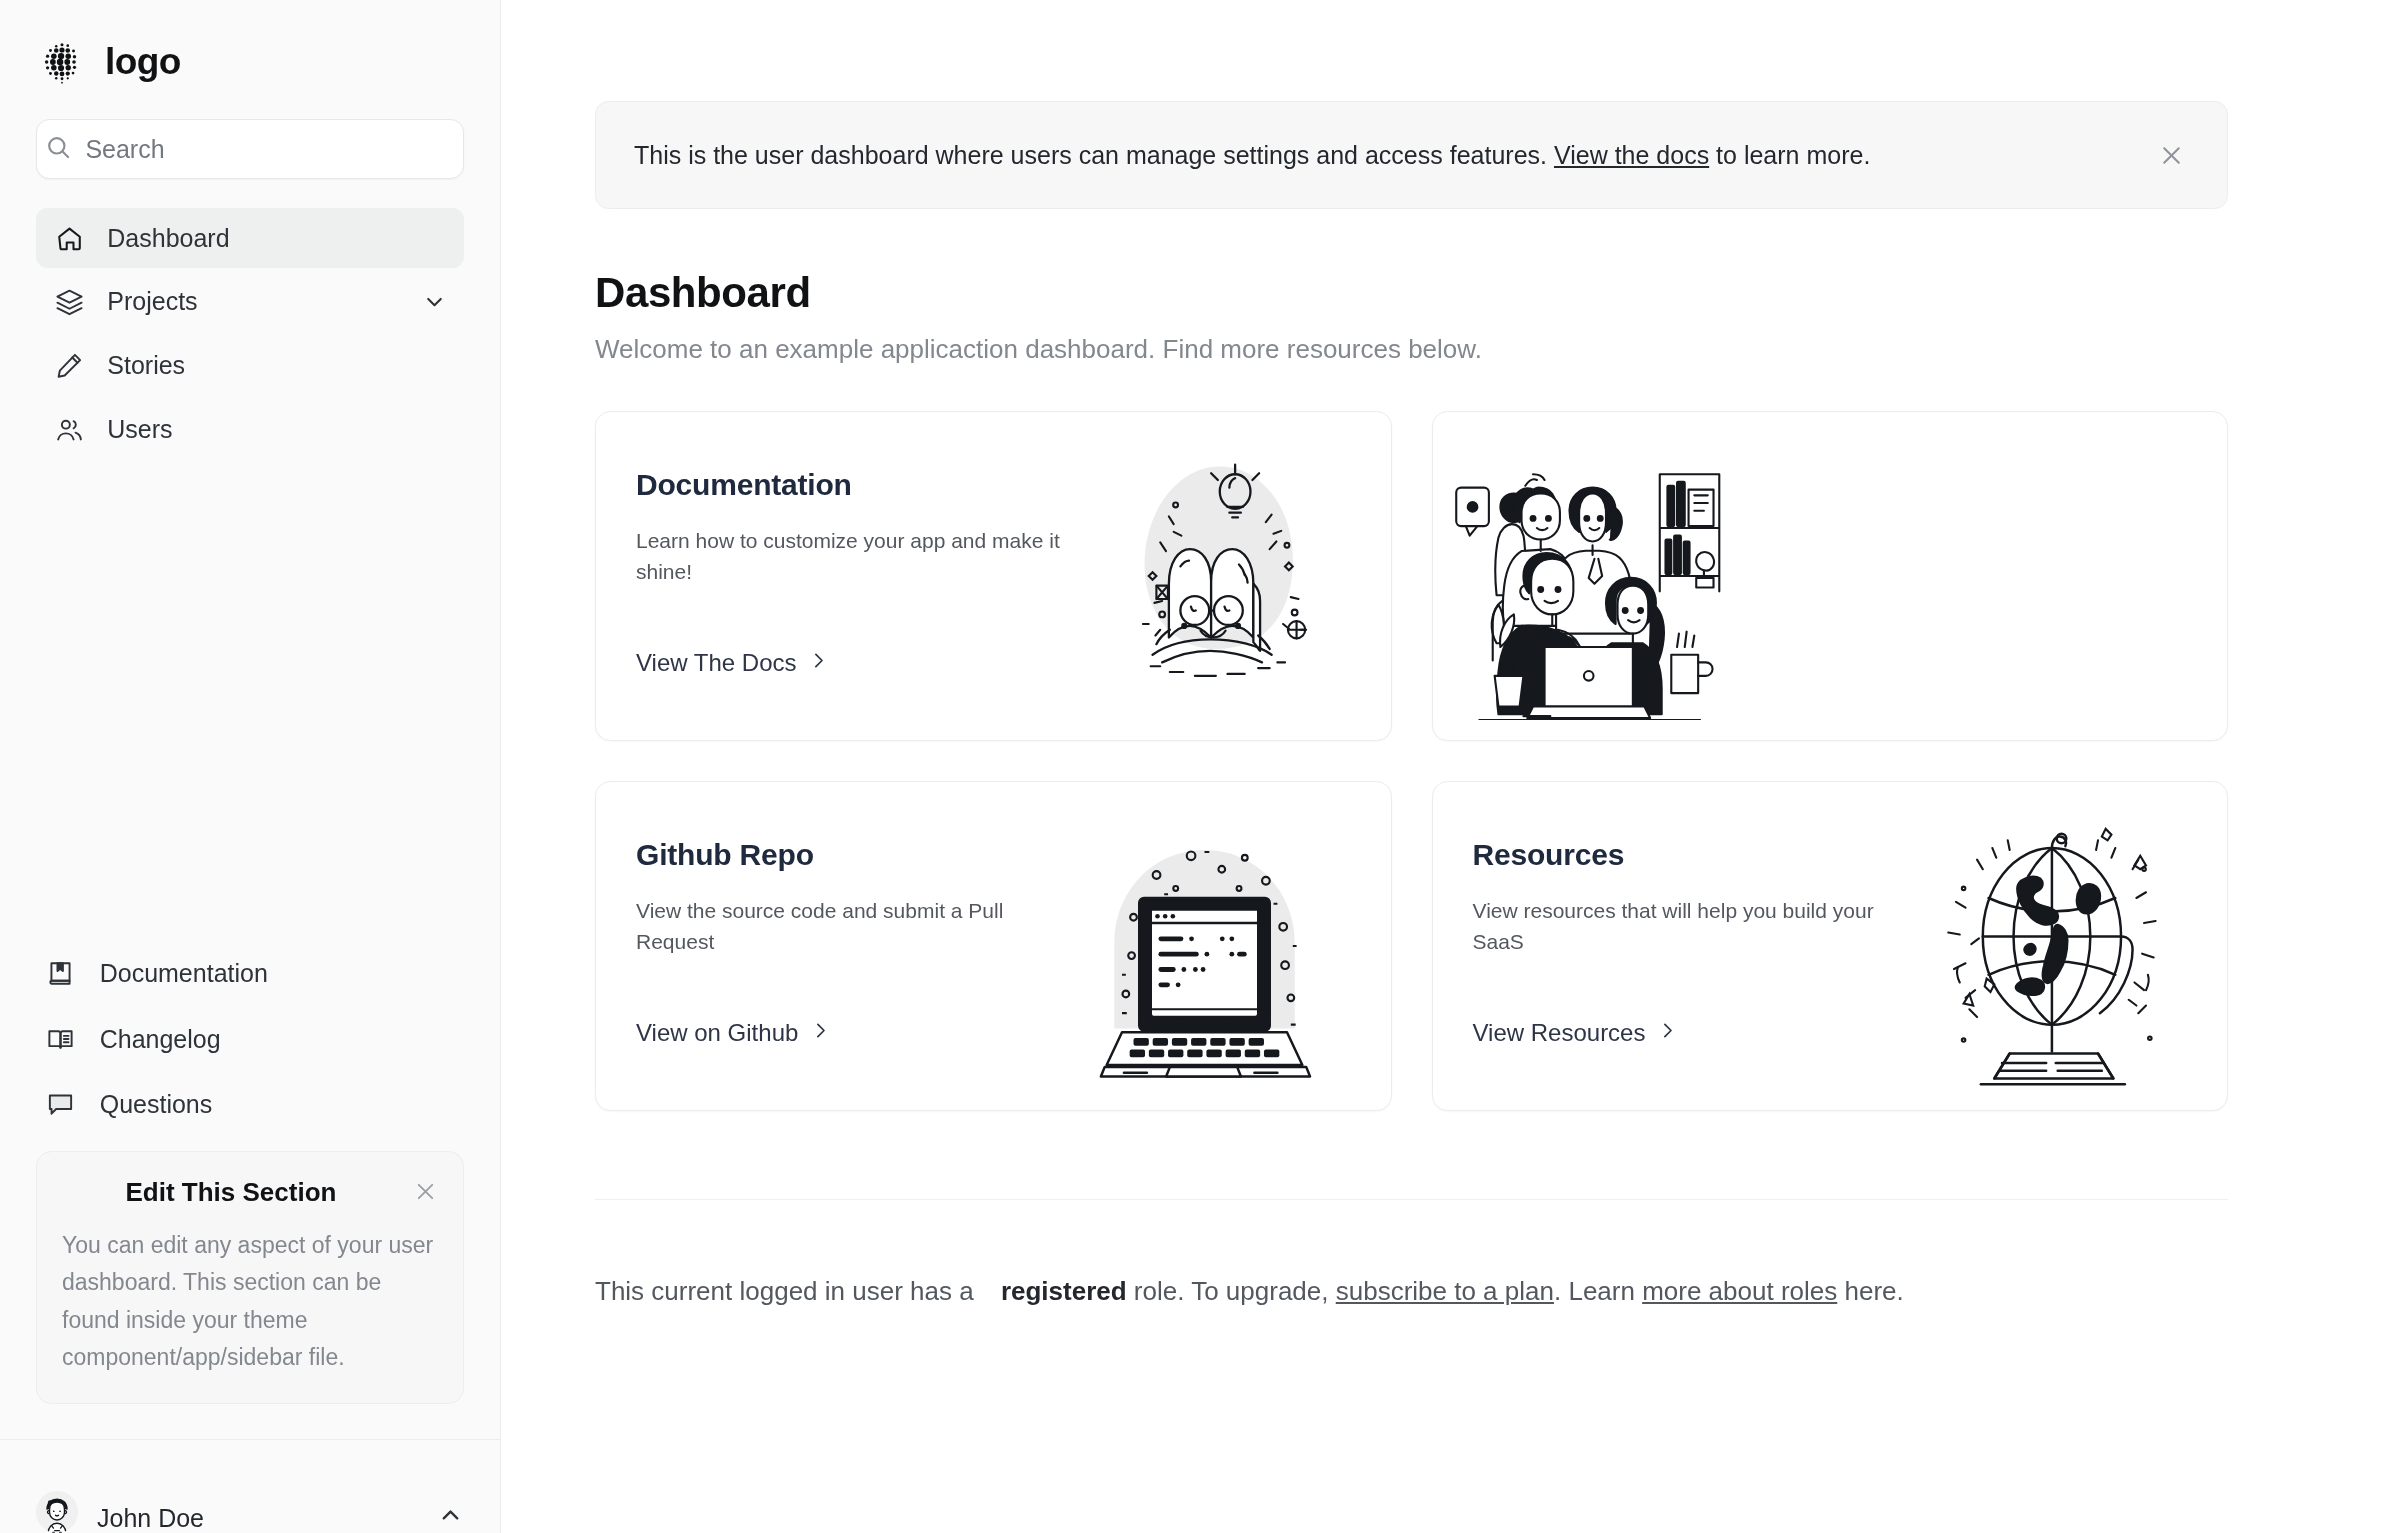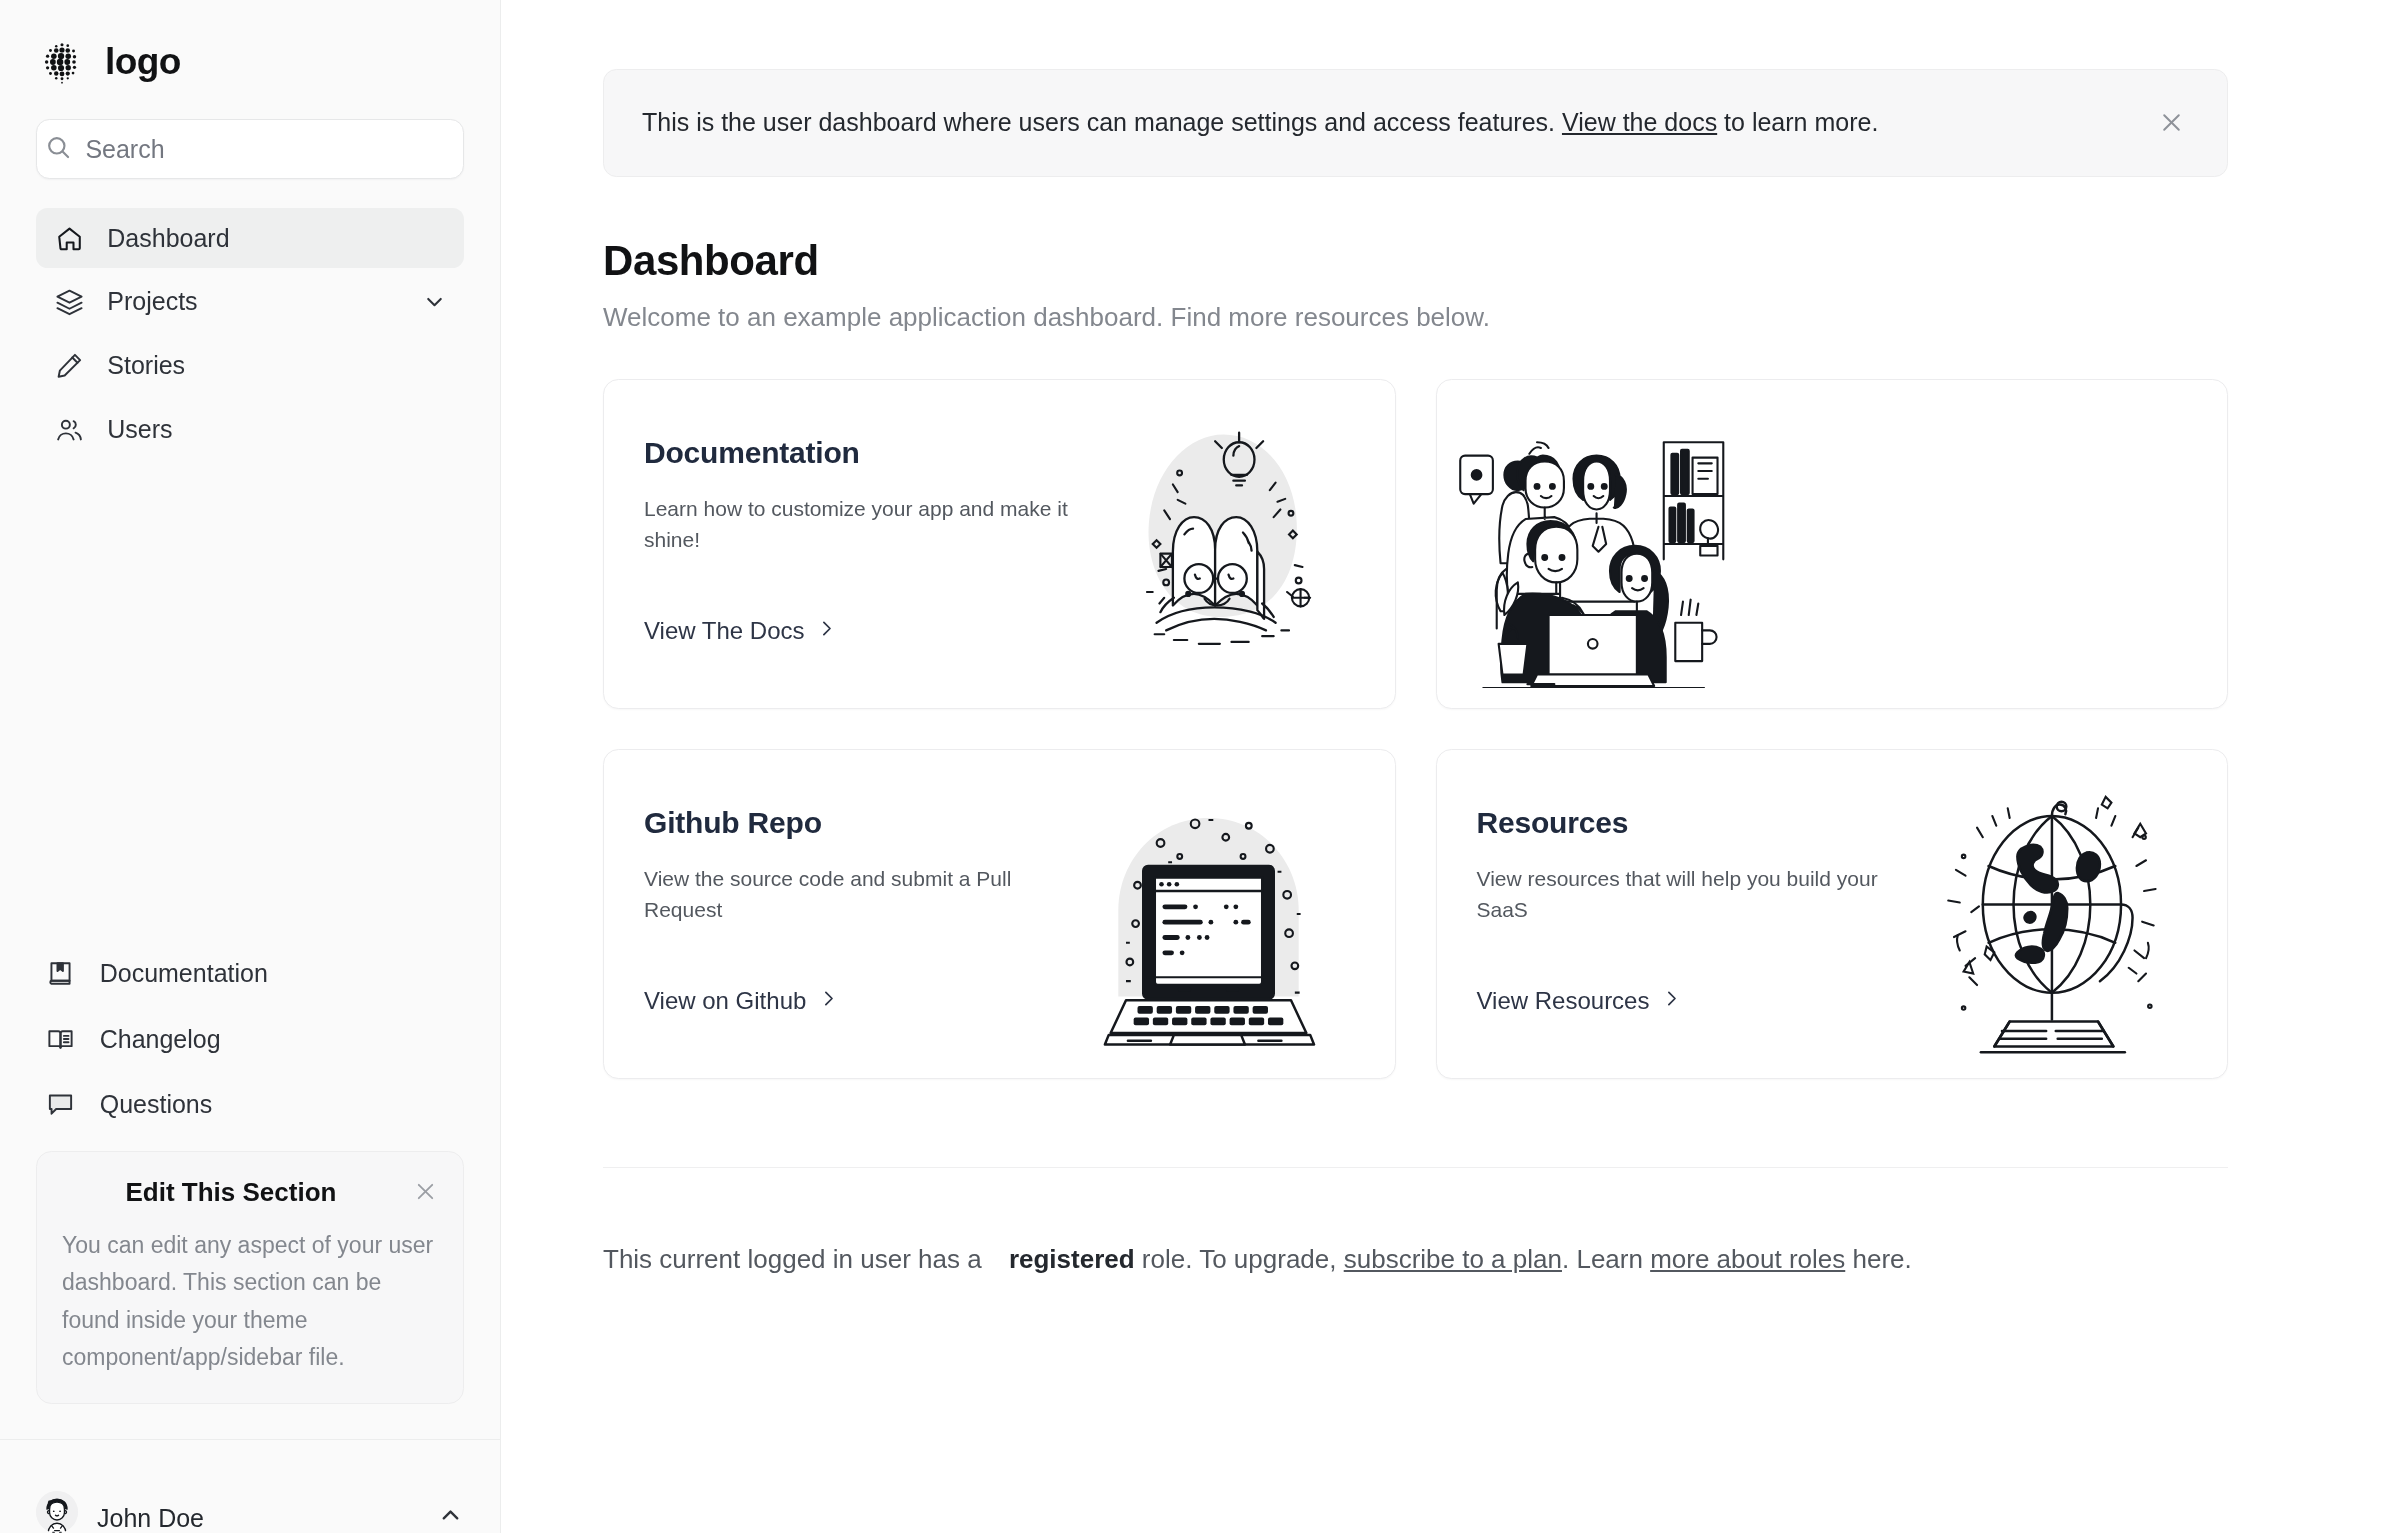--- a/index.html
+++ b/index.html
@@ -3,21 +3,21 @@
 <meta charset="utf-8">
 <style>
   * { box-sizing: border-box; margin: 0; padding: 0; }
   html, body {
     width: 2402px; height: 1533px;
     font-family: "Liberation Sans", sans-serif;
     background: #ffffff;
     overflow: hidden;
     -webkit-font-smoothing: antialiased;
   }
-  .app { display: flex; width: 2288px; height: 1533px; gap: 8px; }
+  .app { display: flex; width: 2288px; height: 1533px; }
 
   
   .sidebar {
     width: 501px;
     flex: 0 0 501px;
     height: 1533px;
     background: #fafafa;
     border-right: 1px solid #eceded;
     display: flex;
     flex-direction: column;
@@ -124,22 +124,23 @@
     overflow: hidden;
     padding: 69px 60px 0 94px;
   }
   .main-inner { max-width: 1748px; }
 
   .banner {
     background: #f7f7f8;
     border: 1px solid #ededee;
     border-radius: 13.4px;
     padding: 35px 38px;
-    display: flex; align-items: flex-start;
+    display: flex; align-items: center;
     min-height: 108px;
+    margin-top: 32px;
   }
   .banner-text { flex: 1 1 auto; font-size: 25px; color: #24282e; line-height: 1.4; }
   .banner-text .link { color: #24282e; text-decoration: underline; cursor: pointer; }
   .banner-close {
     flex: 0 0 auto; width: 35px; height: 35px; cursor: pointer;
     display: flex; align-items: center; justify-content: center;
     margin-left: 27px;
   }
 
   .page-head { margin-top: 60px; }

